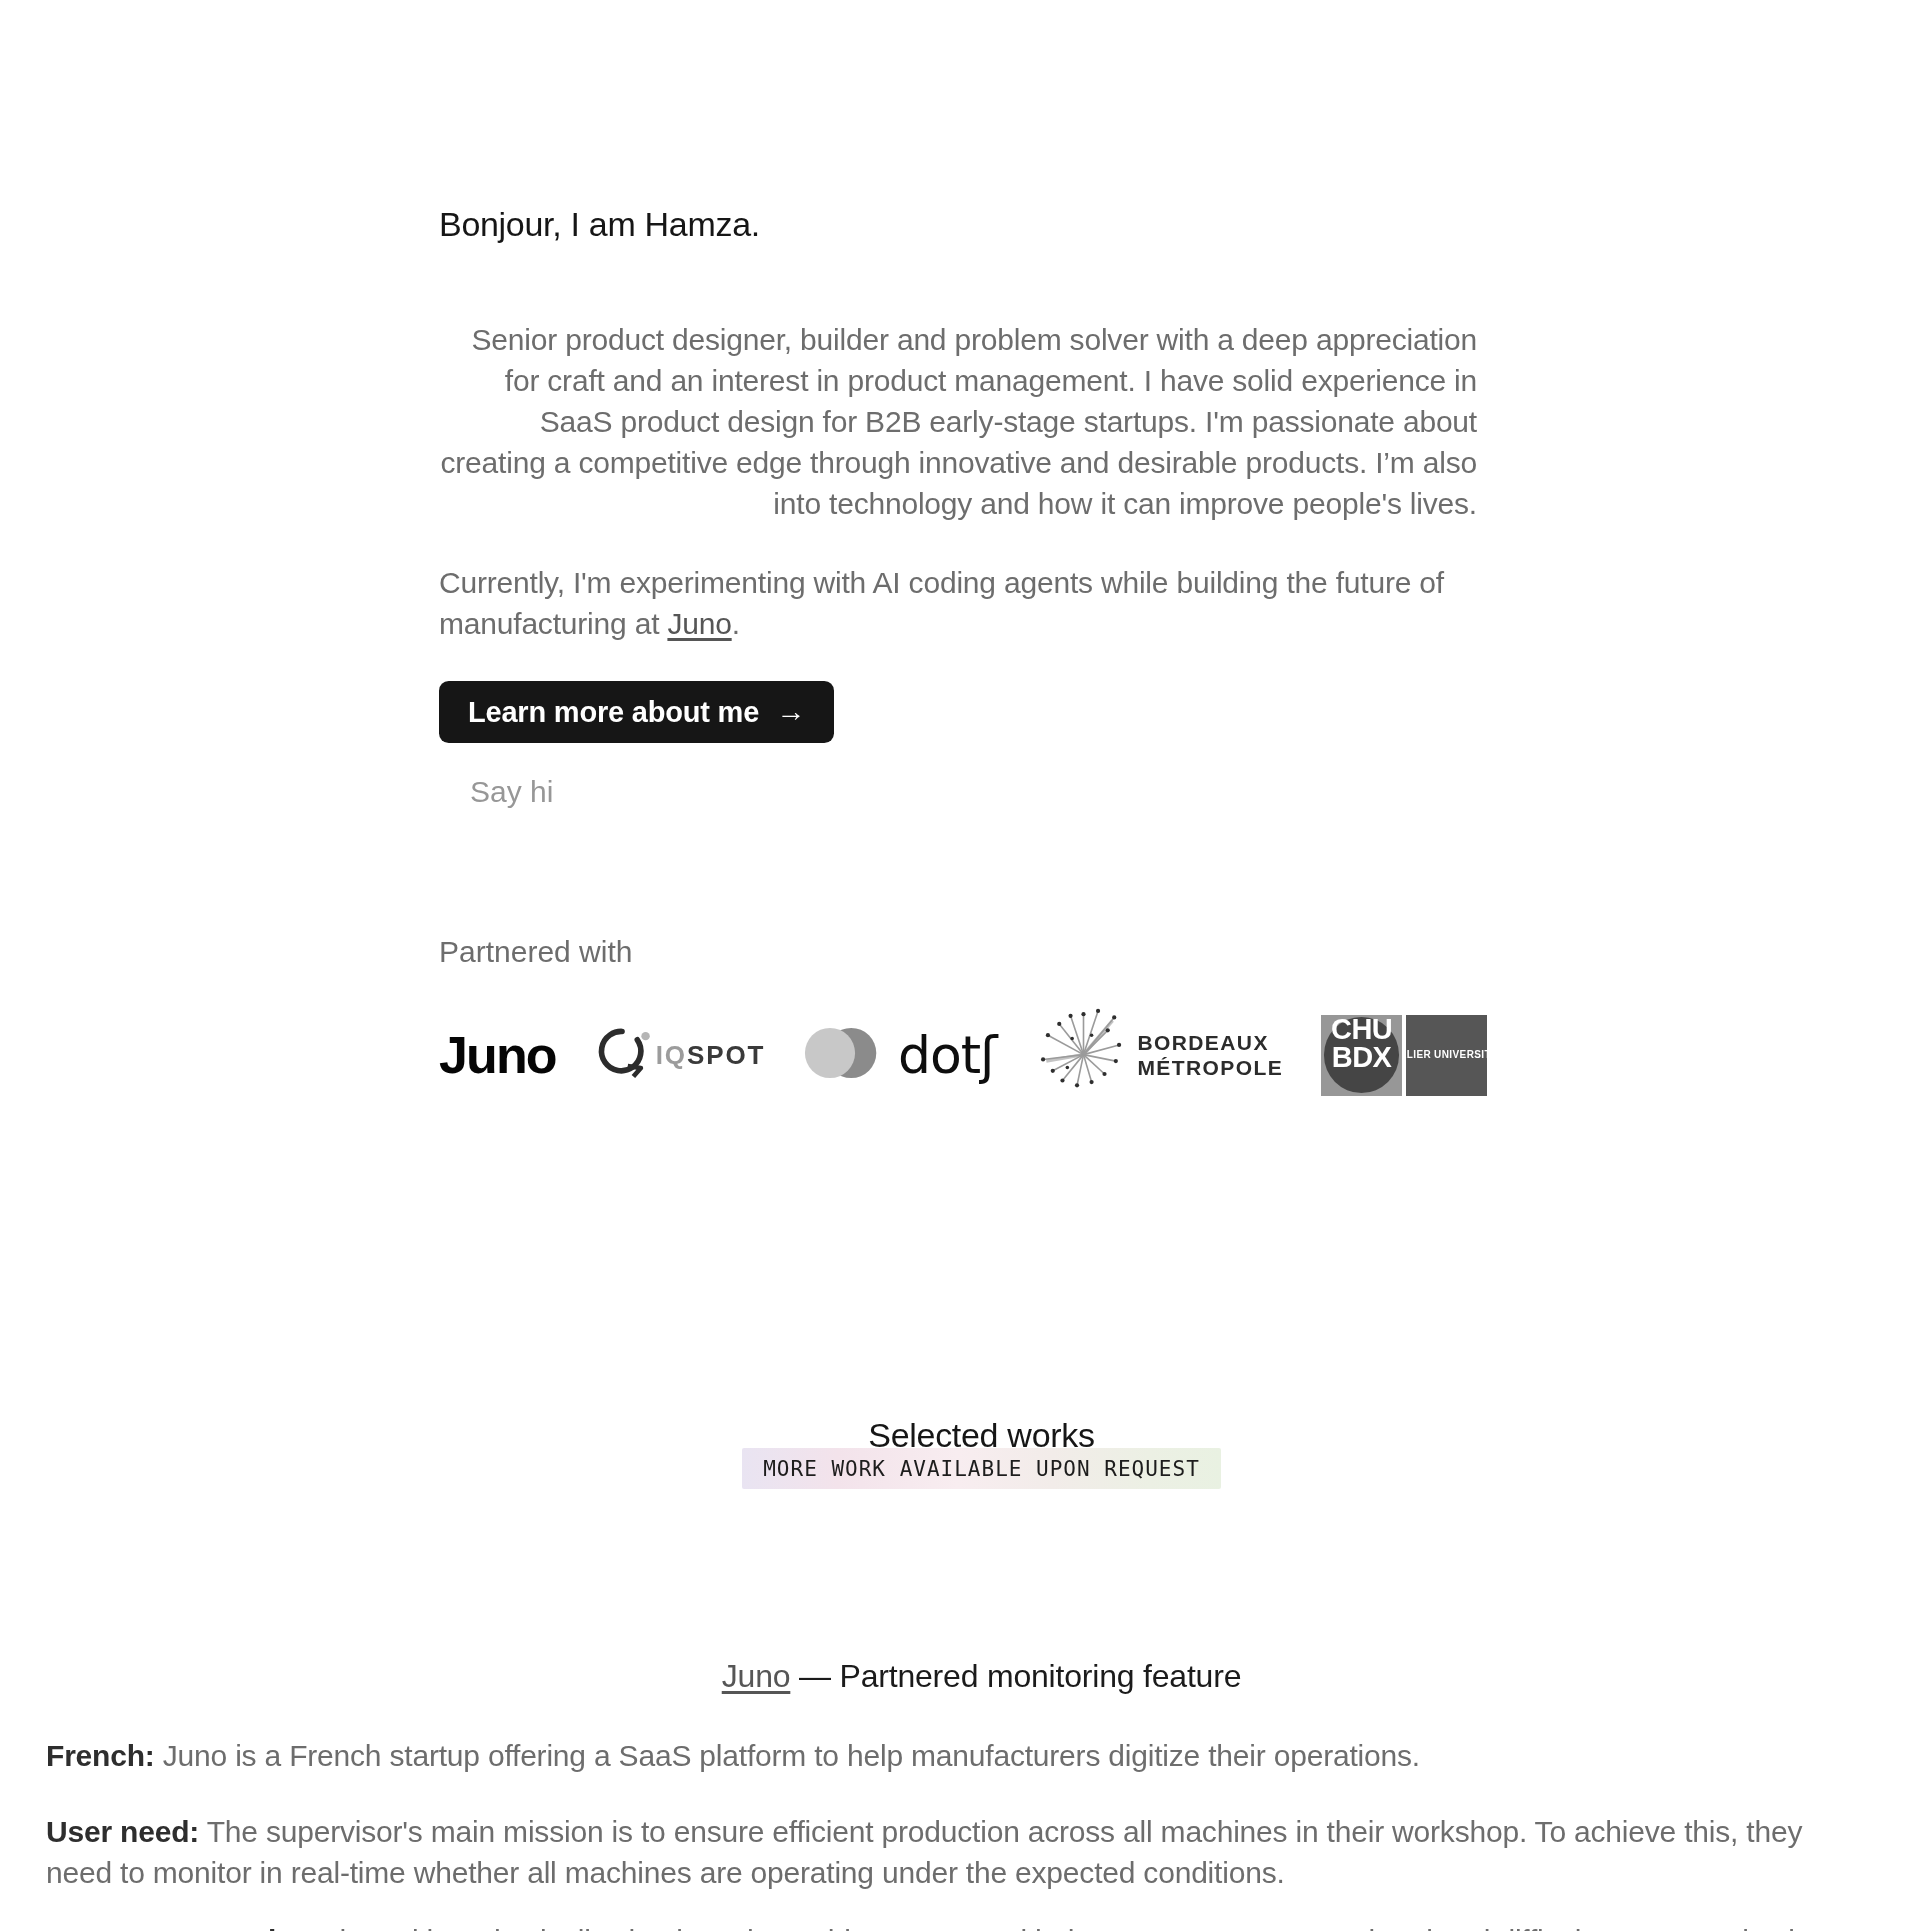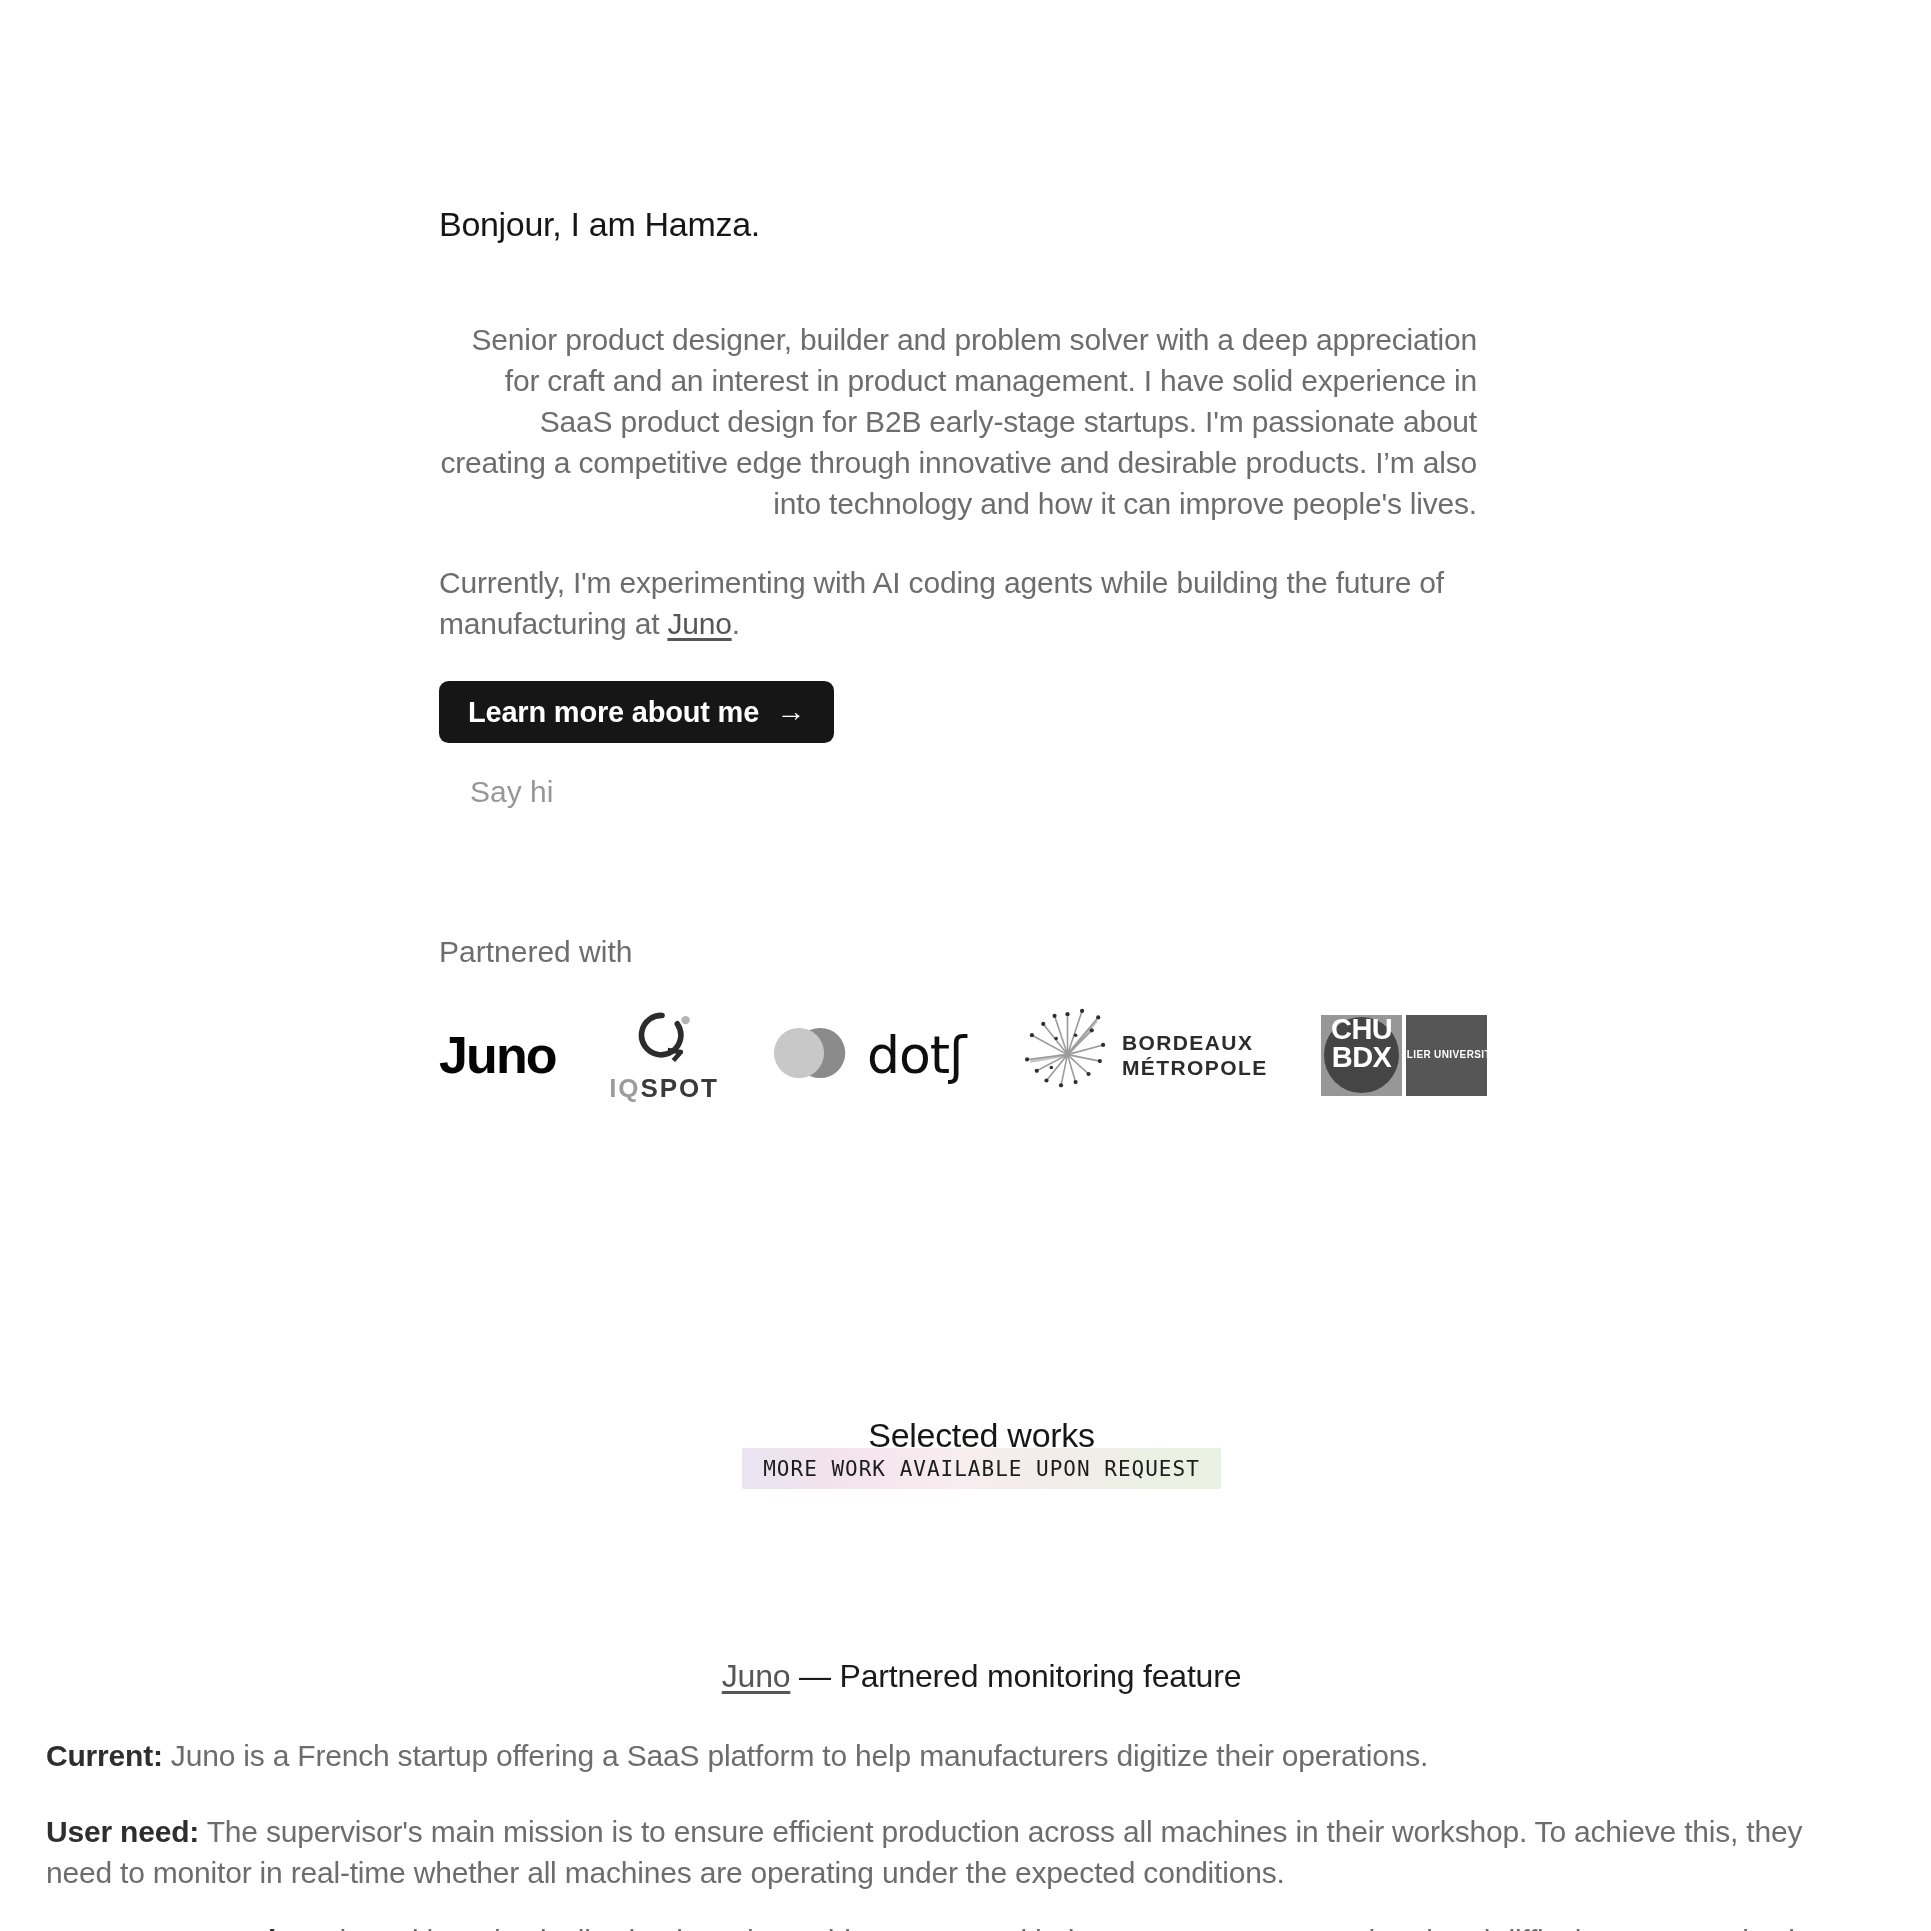--- a/index.html
+++ b/index.html
@@ -21,21 +21,21 @@
        background:#161616;color:#ffffff;border:none;border-radius:9.7px;padding:16px 29px;
        font-family:inherit;font-size:29px;font-weight:700;letter-spacing:-0.2px;cursor:pointer;}
   #cta .arrow{font-size:29px;font-weight:400;transform:translateY(-1px);}
   #say-hi{left:470px;top:775px;font-size:30px;color:#979797;cursor:pointer;}
 
   
   #partnered-label{left:439px;top:935px;font-size:30px;color:#6d6d6d;}
   #logos{left:439px;top:1002px;width:1048px;height:106px;display:flex;justify-content:space-between;align-items:center;}
   .logo{display:flex;align-items:center;}
   #logo-juno{font-size:52px;font-weight:800;letter-spacing:-1.9px;color:#050505;}
-  #logo-iqspot{flex-direction:column;align-items:center;gap:2px;}
+  #logo-iqspot{flex-direction:row;align-items:center;gap:2px;}
   #logo-iqspot .iq-text{font-size:26px;font-weight:700;letter-spacing:1.9px;color:#3a3a3a;}
   #logo-iqspot .iq-text .iq{color:#9c9c9c;}
   #logo-dots{gap:13.5px;}
   #logo-dots .dots-text{font-size:52px;font-weight:500;letter-spacing:-1px;color:#0e0e0e;font-family:"DejaVu Sans",sans-serif;}
   #logo-bordeaux{gap:5.8px;}
   .bdx-text{font-size:21px;font-weight:700;letter-spacing:1.4px;color:#2c2c2c;line-height:25px;font-stretch:condensed;}
   #logo-chu{gap:3.9px;}
   .chu-left{width:81px;height:81px;background:#979797;position:relative;display:flex;align-items:flex-start;justify-content:center;}
   .chu-circle{position:absolute;inset:2.9px;border-radius:50%;background:#454545;}
   .chu-big{position:relative;color:#ffffff;font-weight:800;font-size:29px;line-height:28px;text-align:center;letter-spacing:-0.5px;font-stretch:condensed;}
@@ -170,18 +170,18 @@
 
 </div>
 
 <h2 class="abs" id="works-title">Selected works</h2>
 <div class="abs" id="badge-row">
   <span id="badge">MORE WORK AVAILABLE UPON REQUEST</span>
 </div>
 
 <h3 class="abs" id="case-title"><span class="inline-link">Juno</span><span> — Partnered monitoring feature</span></h3>
 
-<p class="abs case-p" id="case-p1"><span class="label">Current:</span><span> Juno is a French startup offering a SaaS platform to help manufacturers digitize their operations.</span></p>
+<p class="abs case-p" id="case-p1"><span class="label">French:</span><span> Juno is a French startup offering a SaaS platform to help manufacturers digitize their operations.</span></p>
 
 <p class="abs case-p" id="case-p2"><span class="label">User need:</span><span> The supervisor's main mission is to ensure efficient production across all machines in their workshop. To achieve this, they need to monitor in real-time whether all machines are operating under the expected conditions.</span></p>
 
 <p class="abs case-p" id="case-p3"><span class="label">Current constraint:</span><span> They either physically check each machine's status with the operator or use outdated and difficult-to-use production</span></p>
 
 
 </body></html>

